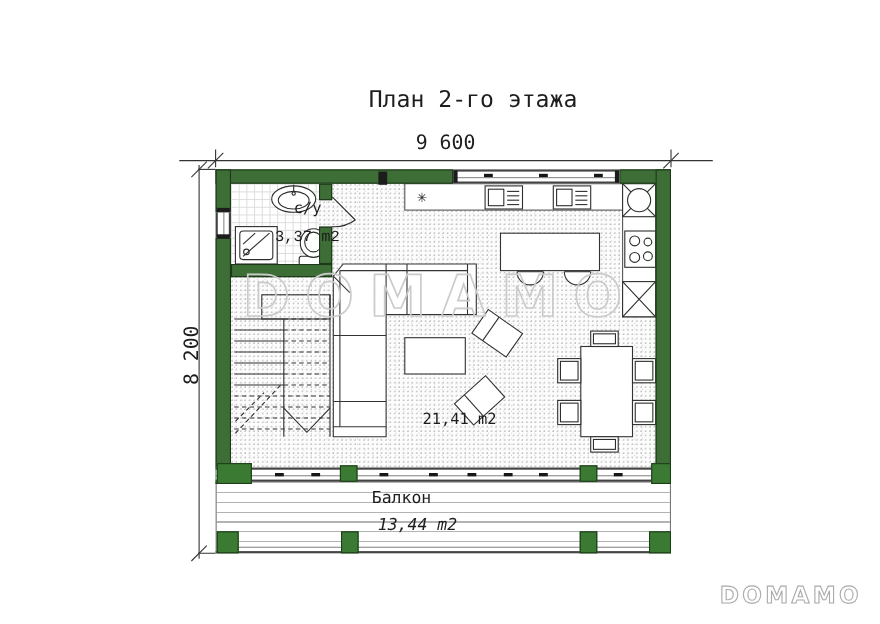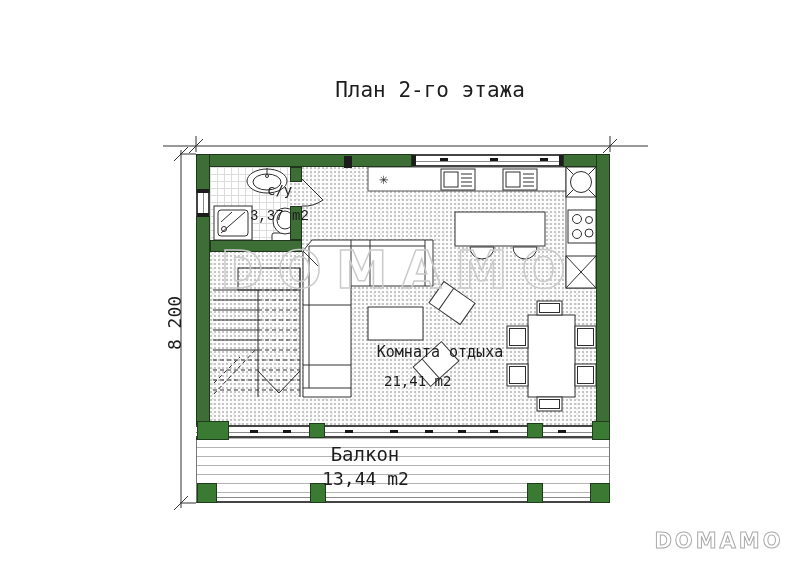--- a/index.html
+++ b/index.html
@@ -42,20 +42,21 @@
   .logo{position:absolute;left:645px;top:529px;width:148px;text-align:center;z-index:7;
       font-family:"DejaVu Sans", sans-serif;font-weight:bold;font-size:21px;letter-spacing:3px;
       color:transparent;-webkit-text-stroke:1px #ababab;}
 </style>
 </head>
 <body>
 
 <div class="canvas">
 
   <div class="lbl ctr" style="left:290px;top:79px;width:280px;font-size:21px;">План 2-го этажа</div>
+  <div class="lbl ctr" style="left:355px;top:120px;width:100px;font-size:18px;">9 600</div>
   <div class="lbl ctr rot" style="left:130px;top:313px;width:90px;height:20px;font-size:18px;">8 200</div>
 
   <div class="floor-main"></div>
   <div class="floor-bath"></div>
   <div class="deck">
     <div class="deck-rail"></div>
   </div>
 
   <svg class="overlay" width="800" height="567" viewBox="0 0 800 567" fill="none" stroke="#2e2e2e" stroke-width="1">
 
@@ -260,21 +261,20 @@
   <div class="post" style="left:309px;top:423px;width:16px;height:15px;"></div>
   <div class="post" style="left:527px;top:423px;width:16px;height:15px;"></div>
   <div class="post" style="left:592px;top:421px;width:18px;height:19px;"></div>
   <div class="post" style="left:197px;top:483px;width:20px;height:20px;"></div>
   <div class="post" style="left:310px;top:483px;width:16px;height:20px;"></div>
   <div class="post" style="left:527px;top:483px;width:16px;height:20px;"></div>
   <div class="post" style="left:590px;top:483px;width:20px;height:20px;"></div>
 
   <div class="lbl" style="left:245px;top:183px;font-size:14px;margin-left:22px;">с/у</div>
   <div class="lbl" style="left:250px;top:209px;font-size:14px;font-family:Liberation Mono, monospace;">3,37 m2</div>
-  <div class="lbl ctr" style="left:360px;top:344px;width:160px;font-size:15px;">Комната отдыха</div>
   <div class="lbl" style="left:384px;top:374px;font-size:14px;">21,41 m2</div>
-  <div class="lbl ctr" style="left:320px;top:444px;width:90px;font-size:19px;">Балкон</div>
-  <div class="lbl ctr" style="left:318px;top:469px;width:95px;font-size:18px;">13,44 m2</div>
+  <div class="lbl ctr" style="left:320px;top:444px;width:90px;font-size:15px;">Балкон</div>
+  <div class="lbl ctr" style="left:332px;top:469px;width:95px;font-size:15px;font-style:italic;">13,44 m2</div>
 
   <div class="watermark">DOMAMO</div>
   <div class="logo">DOMAMO</div>
 
 </div>
 
 </body></html>

